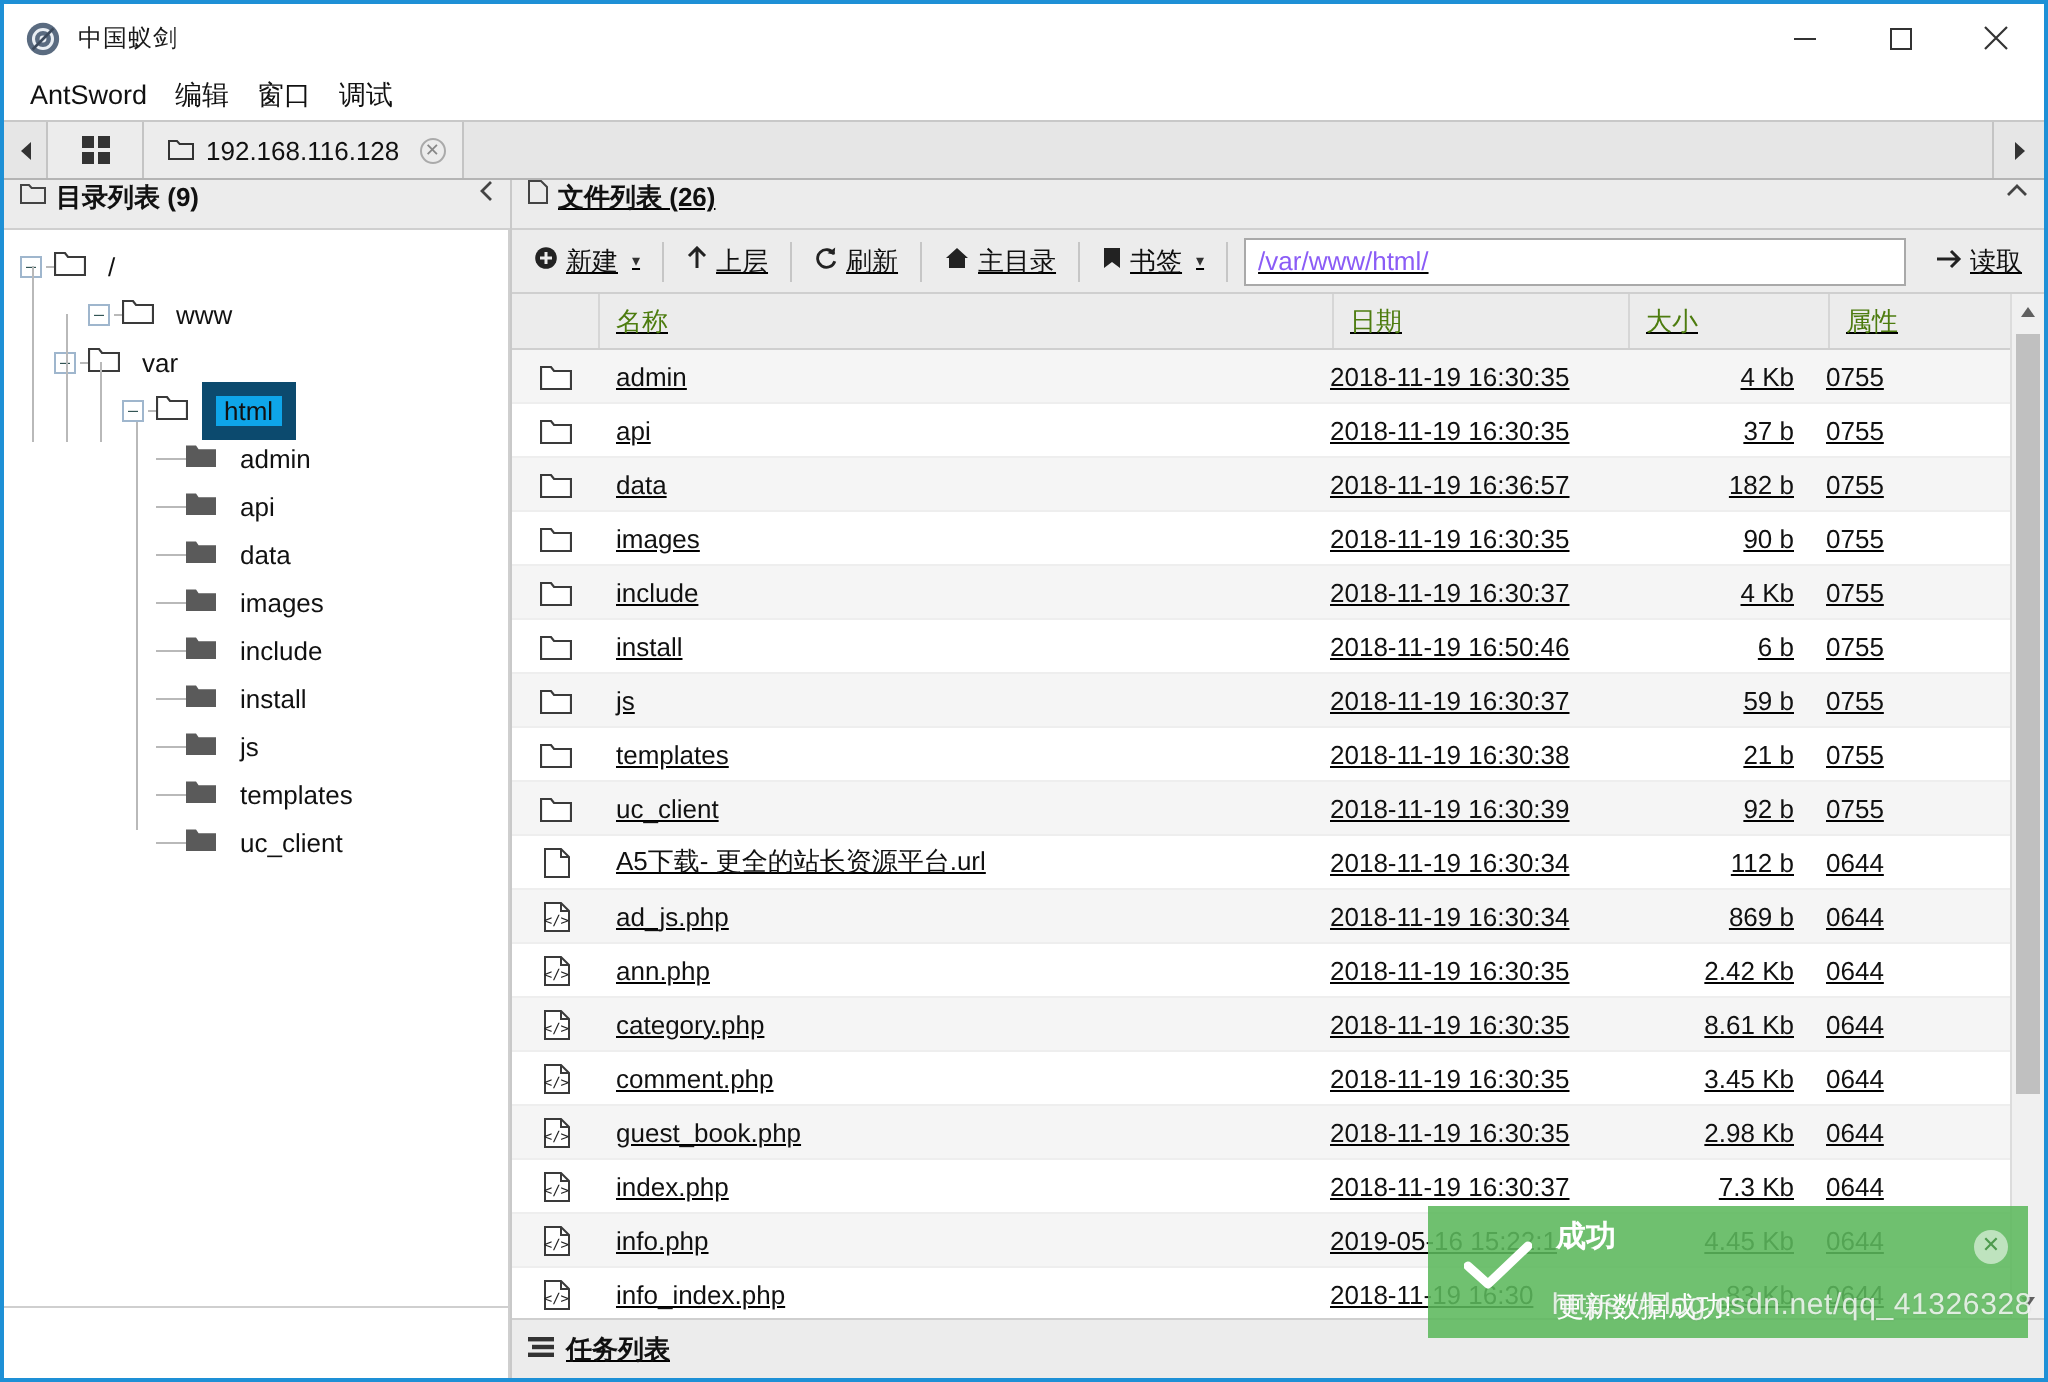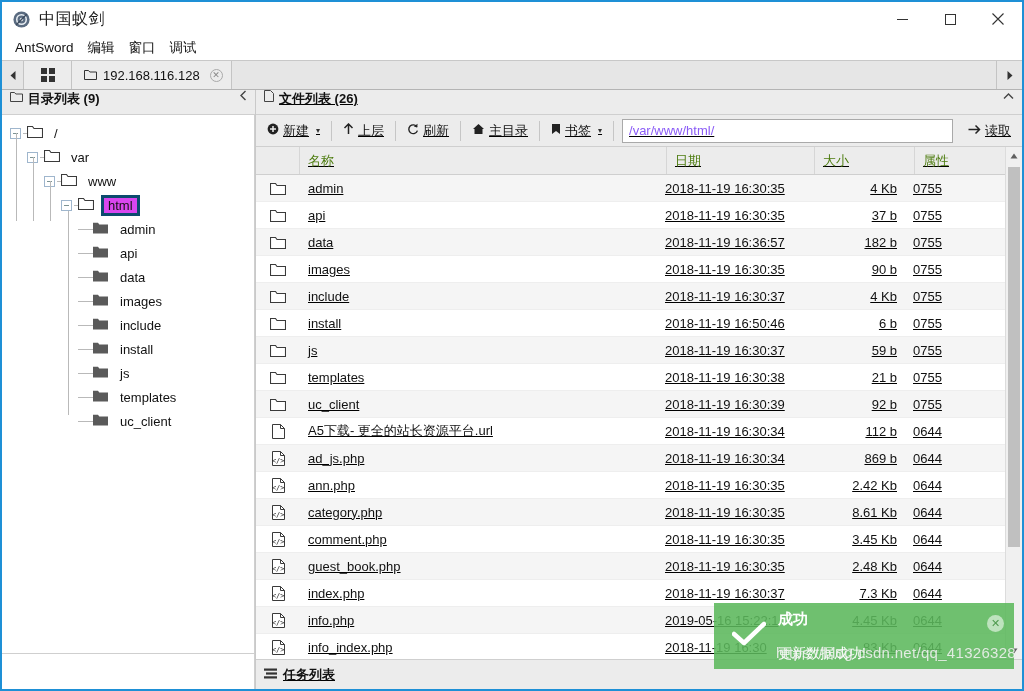--- a/index.html
+++ b/index.html
@@ -26,21 +26,21 @@
     background: #ffffff;
     display: flex; align-items: center;
     position: relative;
   }
   .title-logo {
     width: 20px; height: 20px; margin-left: 9px; margin-right: 8px;
     flex: 0 0 20px;
     display: flex; align-items: center; justify-content: center;
   }
   .title-text {
-    font-size: 16px; color: #1a1a1a; letter-spacing: .5px;
+    font-size: 12px; color: #1a1a1a; letter-spacing: .5px;
   }
   .wincontrols { margin-left: auto; display: flex; height: 34px; }
   .wc {
     width: 48px; height: 34px;
     display: flex; align-items: center; justify-content: center;
     color: #333;
   }
 
   
   .menubar {
@@ -136,21 +136,21 @@
     font-size: 9px; line-height: 9px; text-align: center;
     color: #355; margin-right: 2px;
   }
   .tnode .elbow {
     width: 10px; height: 1px; background: #b9b9b9; flex: 0 0 10px;
   }
   .tnode .spacer { flex: 0 0 auto; }
   .ficon-outline { flex: 0 0 16px; margin-right: 7px; }
   .ficon-solid  { flex: 0 0 15px; margin-right: 8px; }
   .tlabel { padding: 1px 4px; }
-  .tlabel.sel { background: #d946ef; border: 3px solid #0c4a6e; padding: 0 4px; }
+  .tlabel.sel { background: #0ea5e9; border: 7px solid #0c4a6e; padding: 0 4px; }
   .vline {
     position: absolute; width: 1px; background: #b9b9b9;
   }
 
   
   .left-bottom {
     height: 36px; flex: 0 0 36px;
     background: #fff;
     border-top: 1px solid #cfcfcf;
     border-right: 1px solid #cfcfcf;
@@ -367,36 +367,36 @@
           <div class="tnode">
             <span class="spacer" style="width: 8px;"></span>
             <span class="twist">–</span>
             <span class="elbow" style="flex-basis: 4px;"></span>
             <span class="ficon-outline"><svg width="16" height="13" viewBox="0 0 16 13">
                 <path d="M0.5 12.5 V1.5 H5.5 L7 3.5 H15.5 V12.5 Z" fill="#fff" stroke="#3a3a3a" stroke-width="1.1"></path>
               </svg></span>
             <span class="tlabel">/</span>
           </div>
           <div class="tnode">
+            <span class="spacer" style="width: 42px;"></span>
+            <span class="twist">–</span>
+            <span class="elbow" style="flex-basis: 4px;"></span>
+            <span class="ficon-outline"><svg width="16" height="13" viewBox="0 0 16 13">
+                <path d="M0.5 12.5 V1.5 H5.5 L7 3.5 H15.5 V12.5 Z" fill="#fff" stroke="#3a3a3a" stroke-width="1.1"></path>
+              </svg></span>
+            <span class="tlabel">www</span>
+          </div>
+          <div class="tnode">
             <span class="spacer" style="width: 25px;"></span>
             <span class="twist">–</span>
             <span class="elbow" style="flex-basis: 4px;"></span>
             <span class="ficon-outline"><svg width="16" height="13" viewBox="0 0 16 13">
                 <path d="M0.5 12.5 V1.5 H5.5 L7 3.5 H15.5 V12.5 Z" fill="#fff" stroke="#3a3a3a" stroke-width="1.1"></path>
               </svg></span>
             <span class="tlabel">var</span>
-          </div>
-          <div class="tnode">
-            <span class="spacer" style="width: 42px;"></span>
-            <span class="twist">–</span>
-            <span class="elbow" style="flex-basis: 4px;"></span>
-            <span class="ficon-outline"><svg width="16" height="13" viewBox="0 0 16 13">
-                <path d="M0.5 12.5 V1.5 H5.5 L7 3.5 H15.5 V12.5 Z" fill="#fff" stroke="#3a3a3a" stroke-width="1.1"></path>
-              </svg></span>
-            <span class="tlabel">www</span>
           </div>
           <div class="tnode">
             <span class="spacer" style="width: 59px;"></span>
             <span class="twist">–</span>
             <span class="elbow" style="flex-basis: 4px;"></span>
             <span class="ficon-outline"><svg width="16" height="13" viewBox="0 0 16 13">
                 <path d="M0.5 12.5 V1.5 H5.5 L7 3.5 H15.5 V12.5 Z" fill="#fff" stroke="#3a3a3a" stroke-width="1.1"></path>
               </svg></span>
             <span class="tlabel sel">html</span>
           </div>
@@ -733,21 +733,21 @@
             <div class="trow odd">
               <div class="td col-icon">
                 <svg width="13" height="15" viewBox="0 0 13 15">
                   <path d="M0.5 0.5 H8.5 L12.5 4.5 V14.5 H0.5 Z" fill="#fff" stroke="#3a3a3a" stroke-width="1"></path>
                   <path d="M8.5 0.5 V4.5 H12.5" fill="none" stroke="#3a3a3a" stroke-width="1"></path>
                   <text x="6.2" y="11.6" font-size="7" font-family="DejaVu Sans Mono, monospace" text-anchor="middle" fill="#222">&lt;/&gt;</text>
                 </svg>
               </div>
               <div class="td col-name">guest_book.php</div>
               <div class="td col-date">2018-11-19 16:30:35</div>
-              <div class="td col-size">2.48 Kb</div>
+              <div class="td col-size">2.98 Kb</div>
               <div class="td col-attr">0644</div>
             </div>
             <div class="trow even">
               <div class="td col-icon">
                 <svg width="13" height="15" viewBox="0 0 13 15">
                   <path d="M0.5 0.5 H8.5 L12.5 4.5 V14.5 H0.5 Z" fill="#fff" stroke="#3a3a3a" stroke-width="1"></path>
                   <path d="M8.5 0.5 V4.5 H12.5" fill="none" stroke="#3a3a3a" stroke-width="1"></path>
                   <text x="6.2" y="11.6" font-size="7" font-family="DejaVu Sans Mono, monospace" text-anchor="middle" fill="#222">&lt;/&gt;</text>
                 </svg>
               </div>

